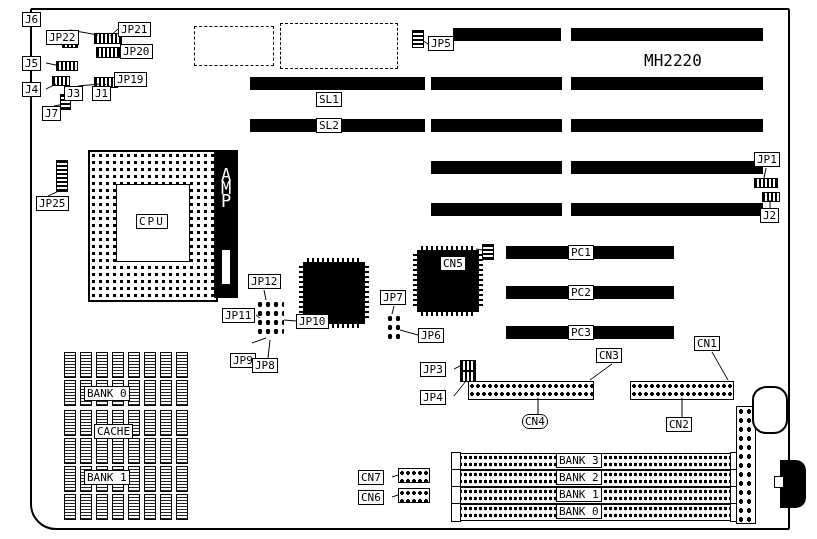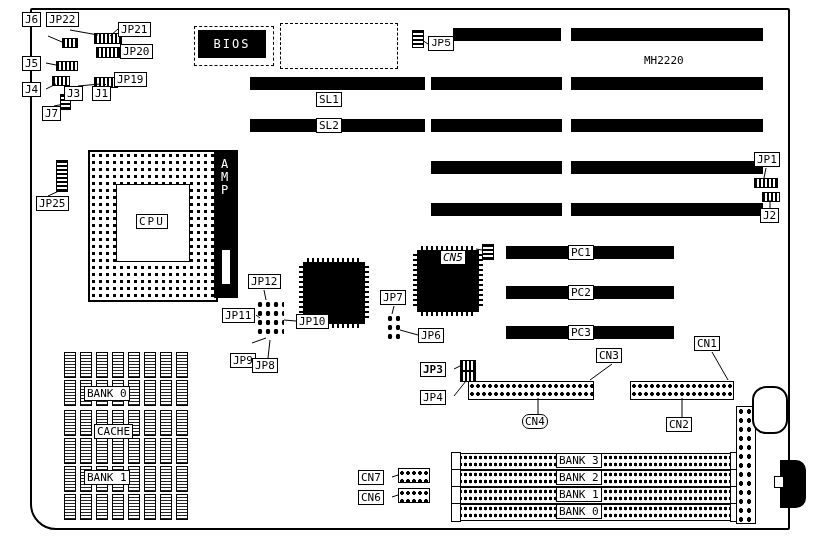--- a/index.html
+++ b/index.html
@@ -2,21 +2,21 @@
 <html><head>
 <meta charset="utf-8">
 <style>
   html,body{margin:0;padding:0;background:#fff;}
   #stage{position:relative;width:817px;height:539px;background:#fff;
          font-family:"DejaVu Sans Mono",monospace;overflow:hidden;color:#000;}
   .board-outline{position:absolute;left:30px;top:8px;width:756px;height:518px;
          border:2px solid #000;border-radius:2px 2px 2px 26px;z-index:0;}
   .lbl{position:absolute;background:#fff;border:1px solid #000;font-size:11px;
        line-height:13px;padding:0 2px;white-space:nowrap;z-index:6;}
-  .txt{position:absolute;font-size:11px;line-height:13px;white-space:nowrap;z-index:4;}
+  .txt{position:absolute;font-size:16px;line-height:13px;white-space:nowrap;z-index:4;}
   .bar{position:absolute;height:13px;background:#000;z-index:2;}
   .jmpH{position:absolute;border:1px solid #000;z-index:4;
         background:repeating-linear-gradient(90deg,#000 0px,#000 2px,#fff 2px,#fff 4px);}
   .jmpV{position:absolute;border:1px solid #000;z-index:4;
         background:repeating-linear-gradient(180deg,#000 0px,#000 2px,#fff 2px,#fff 4px);}
   .dots{position:absolute;border:1px solid #000;background-color:#fff;z-index:2;
         background-image:radial-gradient(#000 38%,transparent 45%);background-size:6px 8px;}
   .pingrid{position:absolute;z-index:3;
         background-image:radial-gradient(#000 38%,transparent 45%);background-size:8px 9px;}
   .qfp{position:absolute;background:#000;z-index:3;}
@@ -26,22 +26,22 @@
         background:repeating-linear-gradient(180deg,#000 0px,#000 2px,transparent 2px,transparent 5px);}
   .blackchip{position:absolute;background:#000;color:#fff;display:flex;align-items:center;
         justify-content:center;font-size:12px;letter-spacing:2px;z-index:3;}
   .dashedbox{position:absolute;border:1px dashed #000;z-index:1;}
   .socket{position:absolute;left:88px;top:150px;width:126px;height:148px;border:2px solid #000;
         background-color:#fff;background-image:radial-gradient(#000 30%,transparent 36%);
         background-size:7px 7px;z-index:2;}
   .socket-inner{position:absolute;left:26px;top:32px;width:72px;height:76px;background:#fff;
         border:1px solid #000;}
   .amp{position:absolute;left:214px;top:150px;width:24px;height:148px;background:#000;z-index:3;}
-  .amp-text{width:10px;margin:8px auto 0;word-break:break-all;color:#fff;font-size:12px;
-        line-height:13px;text-align:left;}
+  .amp-text{width:10px;margin:19px auto 0;word-break:break-all;color:#fff;font-size:17px;
+        line-height:13px;text-align:right;}
   .amp-slot{position:absolute;left:8px;top:100px;width:8px;height:34px;background:#fff;}
   .diprow{position:absolute;width:124px;height:26px;z-index:1;
      background-image:
        repeating-linear-gradient(90deg,#000 0px,#000 1px,transparent 1px,transparent 11px,#000 11px,#000 12px,#fff 12px,#fff 16px),
        linear-gradient(180deg,#000 0px,#000 1px,transparent 1px,transparent 25px,#000 25px,#000 26px),
        repeating-linear-gradient(180deg,#222 0px,#222 1px,#fff 1px,#fff 3px);}
   .simm{position:absolute;left:452px;width:285px;height:15px;border:1px solid #000;
         background-color:#fff;background-image:radial-gradient(#000 35%,transparent 42%);
         background-size:5px 7px;z-index:2;}
   .simm-end{position:absolute;top:-2px;width:8px;height:17px;border:1px solid #000;background:#fff;}
@@ -67,37 +67,36 @@
   <div class="txt" style="left:644px;top:54px;">MH2220</div>
 
   <div class="jmpH" style="left:94px;top:33px;width:26px;height:9px;"></div>
   <div class="jmpH" style="left:62px;top:38px;width:14px;height:8px;"></div>
   <div class="jmpH" style="left:96px;top:47px;width:22px;height:9px;"></div>
   <div class="jmpH" style="left:56px;top:61px;width:20px;height:8px;"></div>
   <div class="jmpH" style="left:52px;top:76px;width:16px;height:8px;"></div>
   <div class="jmpH" style="left:94px;top:77px;width:22px;height:9px;"></div>
   <div class="jmpV" style="left:60px;top:94px;width:9px;height:14px;"></div>
 
-  <div class="lbl" style="left:46px;top:12px;">JP22</div>
+  <div class="lbl" style="left:46px;top:30px;">JP22</div>
   <div class="lbl" style="left:22px;top:12px;">J6</div>
   <div class="lbl" style="left:118px;top:22px;">JP21</div>
   <div class="lbl" style="left:120px;top:44px;">JP20</div>
   <div class="lbl" style="left:22px;top:56px;">J5</div>
   <div class="lbl" style="left:114px;top:72px;">JP19</div>
   <div class="lbl" style="left:22px;top:82px;text-align:center;">J4</div>
   <div class="lbl" style="left:64px;top:86px;">J3</div>
   <div class="lbl" style="left:92px;top:86px;">J1</div>
   <div class="lbl" style="left:42px;top:106px;">J7</div>
 
   <div class="dashedbox" style="left:194px;top:26px;width:78px;height:38px;"></div>
-  <div class="blackchip" style="left:198px;top:30px;width:68px;height:28px;">BIOS</div>
   <div class="dashedbox" style="left:280px;top:23px;width:116px;height:44px;"></div>
 
   <div class="jmpV" style="left:412px;top:30px;width:10px;height:16px;"></div>
-  <div class="lbl" style="left:428px;top:36px;font-family:Liberation Mono, monospace;">JP5</div>
+  <div class="lbl" style="left:428px;top:36px;">JP5</div>
 
   <div class="bar" style="left:453px;top:28px;width:108px;"></div>
   <div class="bar" style="left:571px;top:28px;width:192px;"></div>
 
   <div class="bar" style="left:250px;top:77px;width:175px;"></div>
   <div class="bar" style="left:431px;top:77px;width:131px;"></div>
   <div class="bar" style="left:571px;top:77px;width:192px;"></div>
   <div class="lbl" style="left:316px;top:92px;">SL1</div>
 
   <div class="bar" style="left:250px;top:119px;width:175px;"></div>
@@ -143,38 +142,38 @@
   <div class="lbl" style="left:248px;top:274px;">JP12</div>
   <div class="lbl" style="left:222px;top:308px;">JP11</div>
   <div class="lbl" style="left:296px;top:314px;">JP10</div>
   <div class="lbl" style="left:230px;top:353px;">JP9</div>
   <div class="lbl" style="left:252px;top:358px;">JP8</div>
 
   <div class="pingrid" style="left:386px;top:314px;width:14px;height:26px;"></div>
   <div class="lbl" style="left:380px;top:290px;">JP7</div>
   <div class="lbl" style="left:418px;top:328px;">JP6</div>
 
-  <div class="lbl" style="left:440px;top:250px;font-style:italic;">CN5</div>
+  <div class="lbl" style="left:440px;top:256px;">CN5</div>
   <div class="jmpV" style="left:482px;top:244px;width:10px;height:14px;"></div>
 
   <div class="bar" style="left:506px;top:246px;width:168px;"></div>
   <div class="lbl" style="left:568px;top:245px;">PC1</div>
   <div class="bar" style="left:506px;top:286px;width:168px;"></div>
   <div class="lbl" style="left:568px;top:285px;">PC2</div>
   <div class="bar" style="left:506px;top:326px;width:168px;"></div>
   <div class="lbl" style="left:568px;top:325px;">PC3</div>
 
   <div class="lbl" style="left:596px;top:348px;">CN3</div>
   <div class="lbl" style="left:694px;top:336px;">CN1</div>
   <div class="dots" style="left:468px;top:381px;width:124px;height:17px;"></div>
   <div class="dots" style="left:630px;top:381px;width:102px;height:17px;"></div>
   <div class="lbl" style="left:522px;top:414px;border-radius:7px;">CN4</div>
   <div class="lbl" style="left:666px;top:417px;">CN2</div>
 
-  <div class="lbl" style="left:420px;top:362px;font-weight:bold;">JP3</div>
+  <div class="lbl" style="left:420px;top:362px;">JP3</div>
   <div class="lbl" style="left:420px;top:390px;">JP4</div>
   <div class="jmpH" style="left:460px;top:360px;width:14px;height:9px;"></div>
   <div class="jmpH" style="left:460px;top:371px;width:14px;height:9px;"></div>
 
   <div class="diprow" style="left:64px;top:352px;"></div>
   <div class="diprow" style="left:64px;top:380px;"></div>
   <div class="diprow" style="left:64px;top:410px;"></div>
   <div class="diprow" style="left:64px;top:438px;"></div>
   <div class="diprow" style="left:64px;top:466px;"></div>
   <div class="diprow" style="left:64px;top:494px;"></div>

